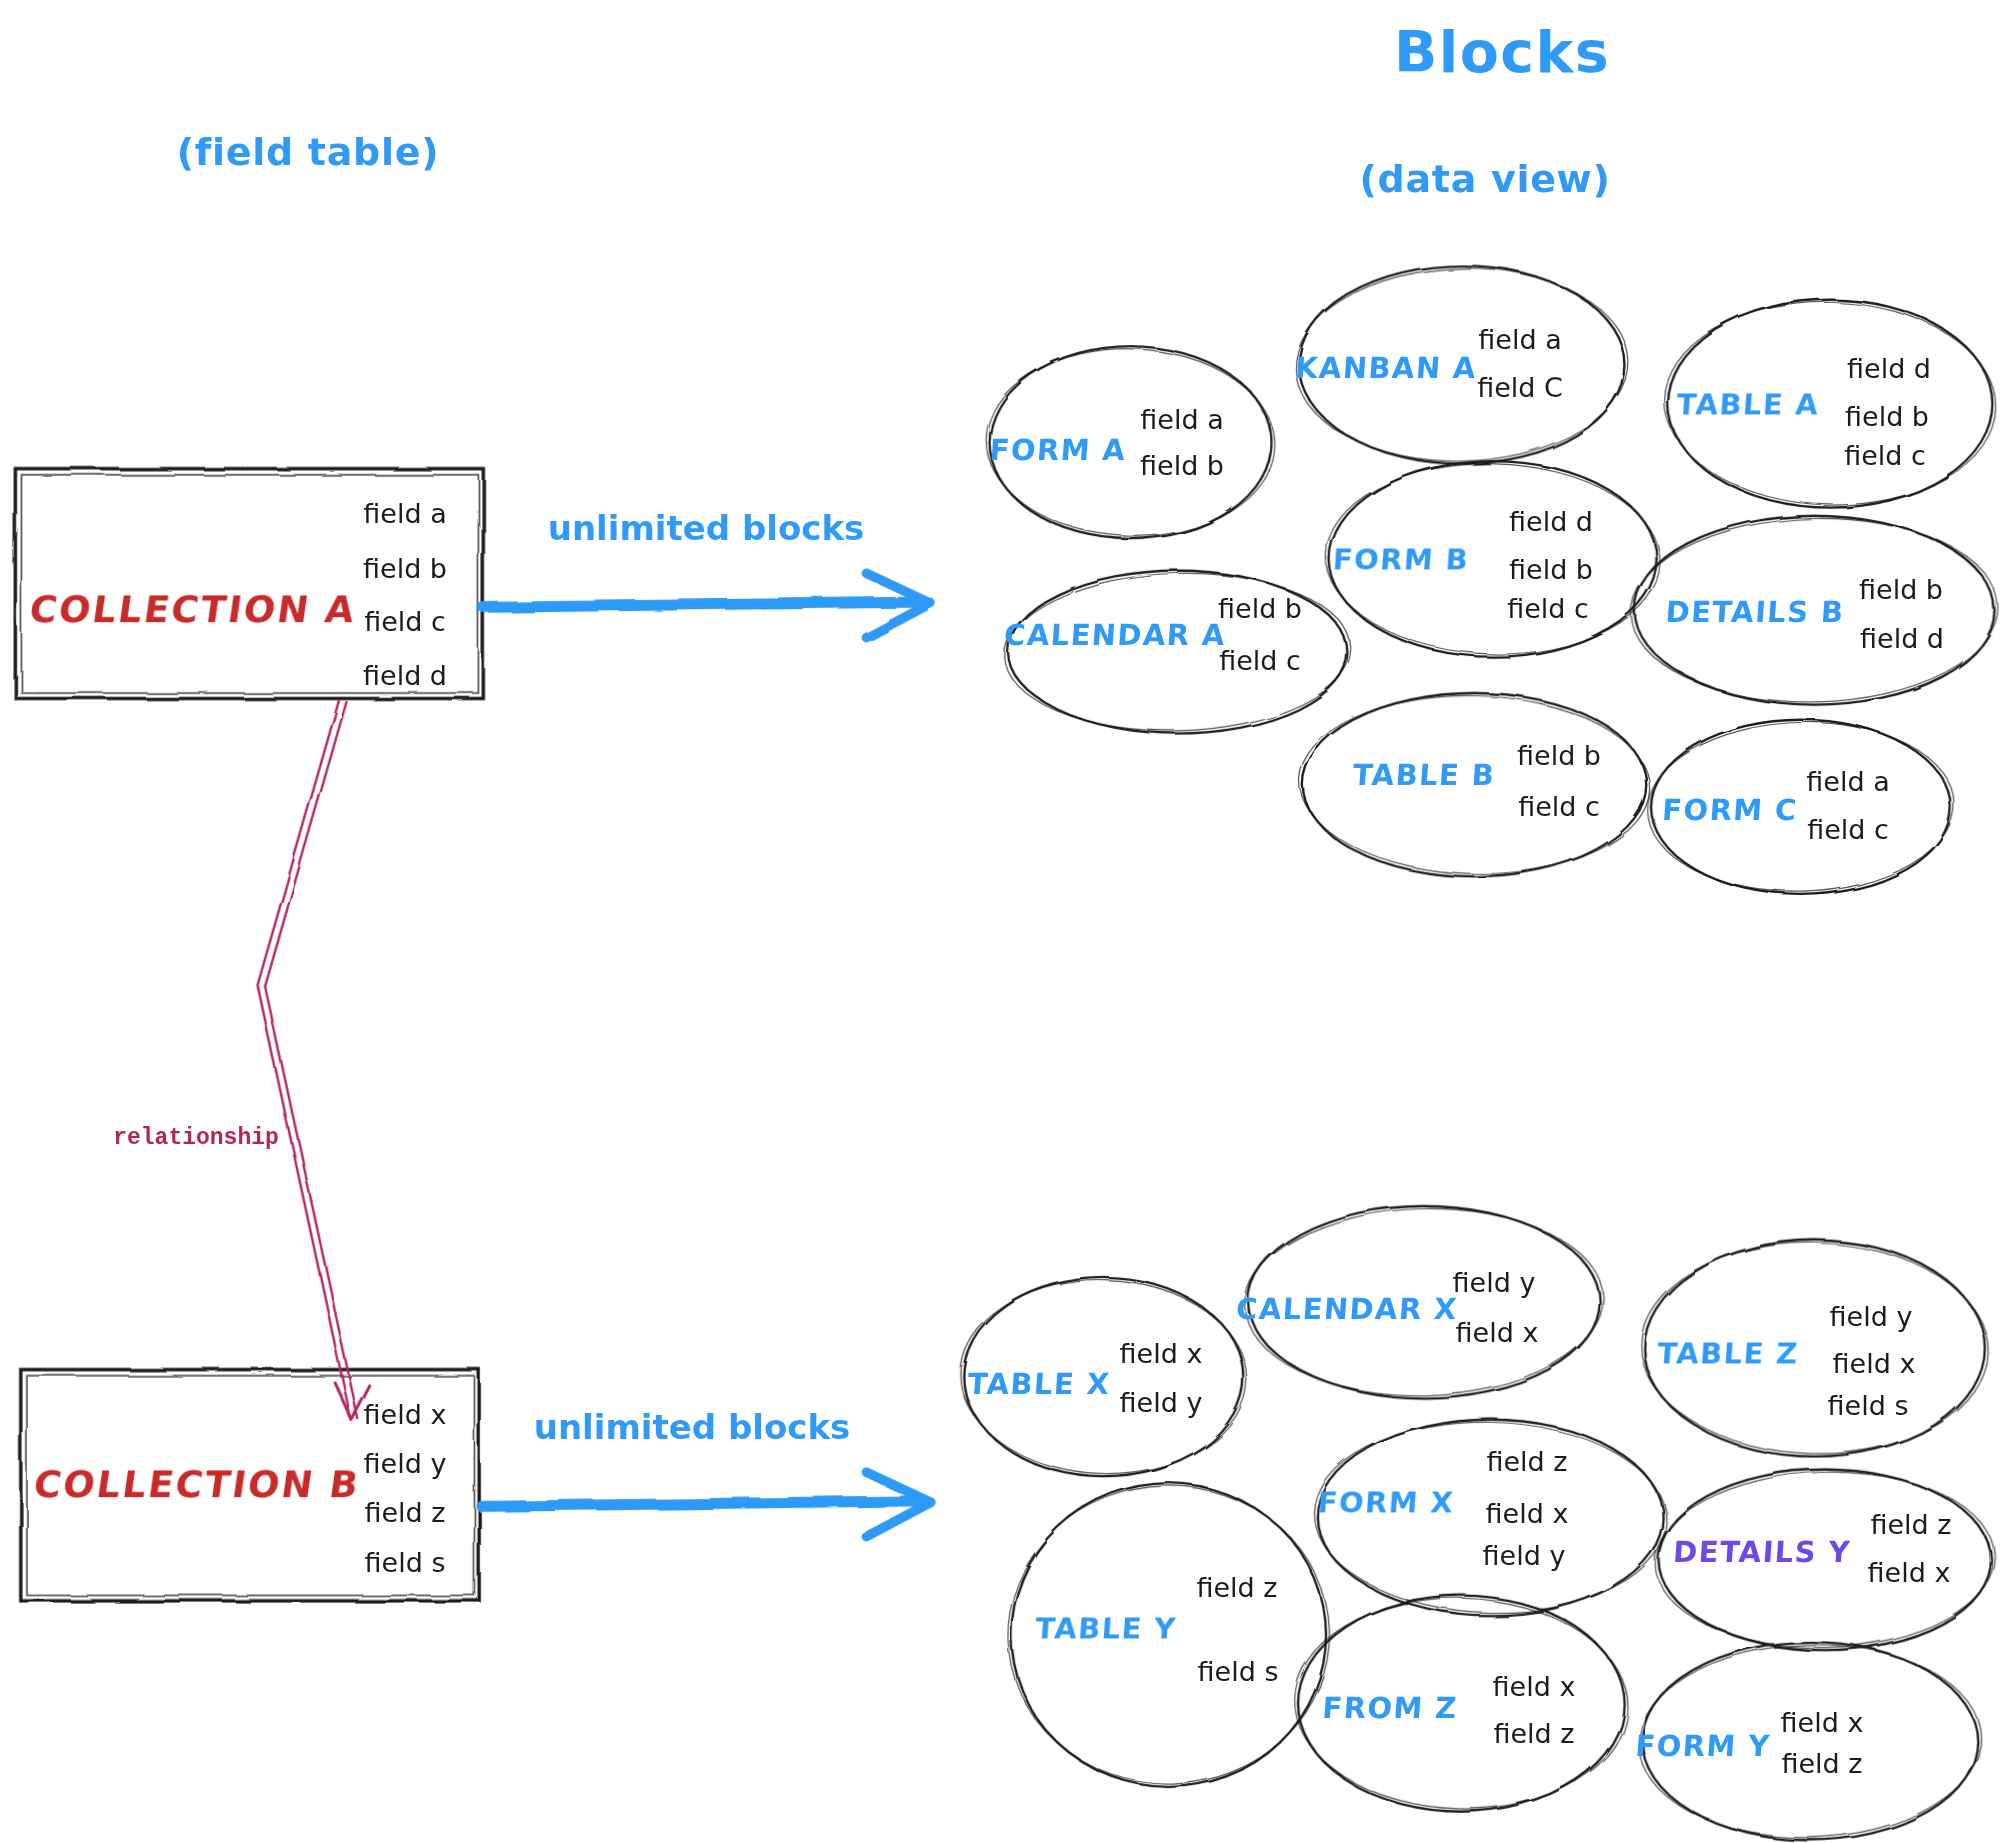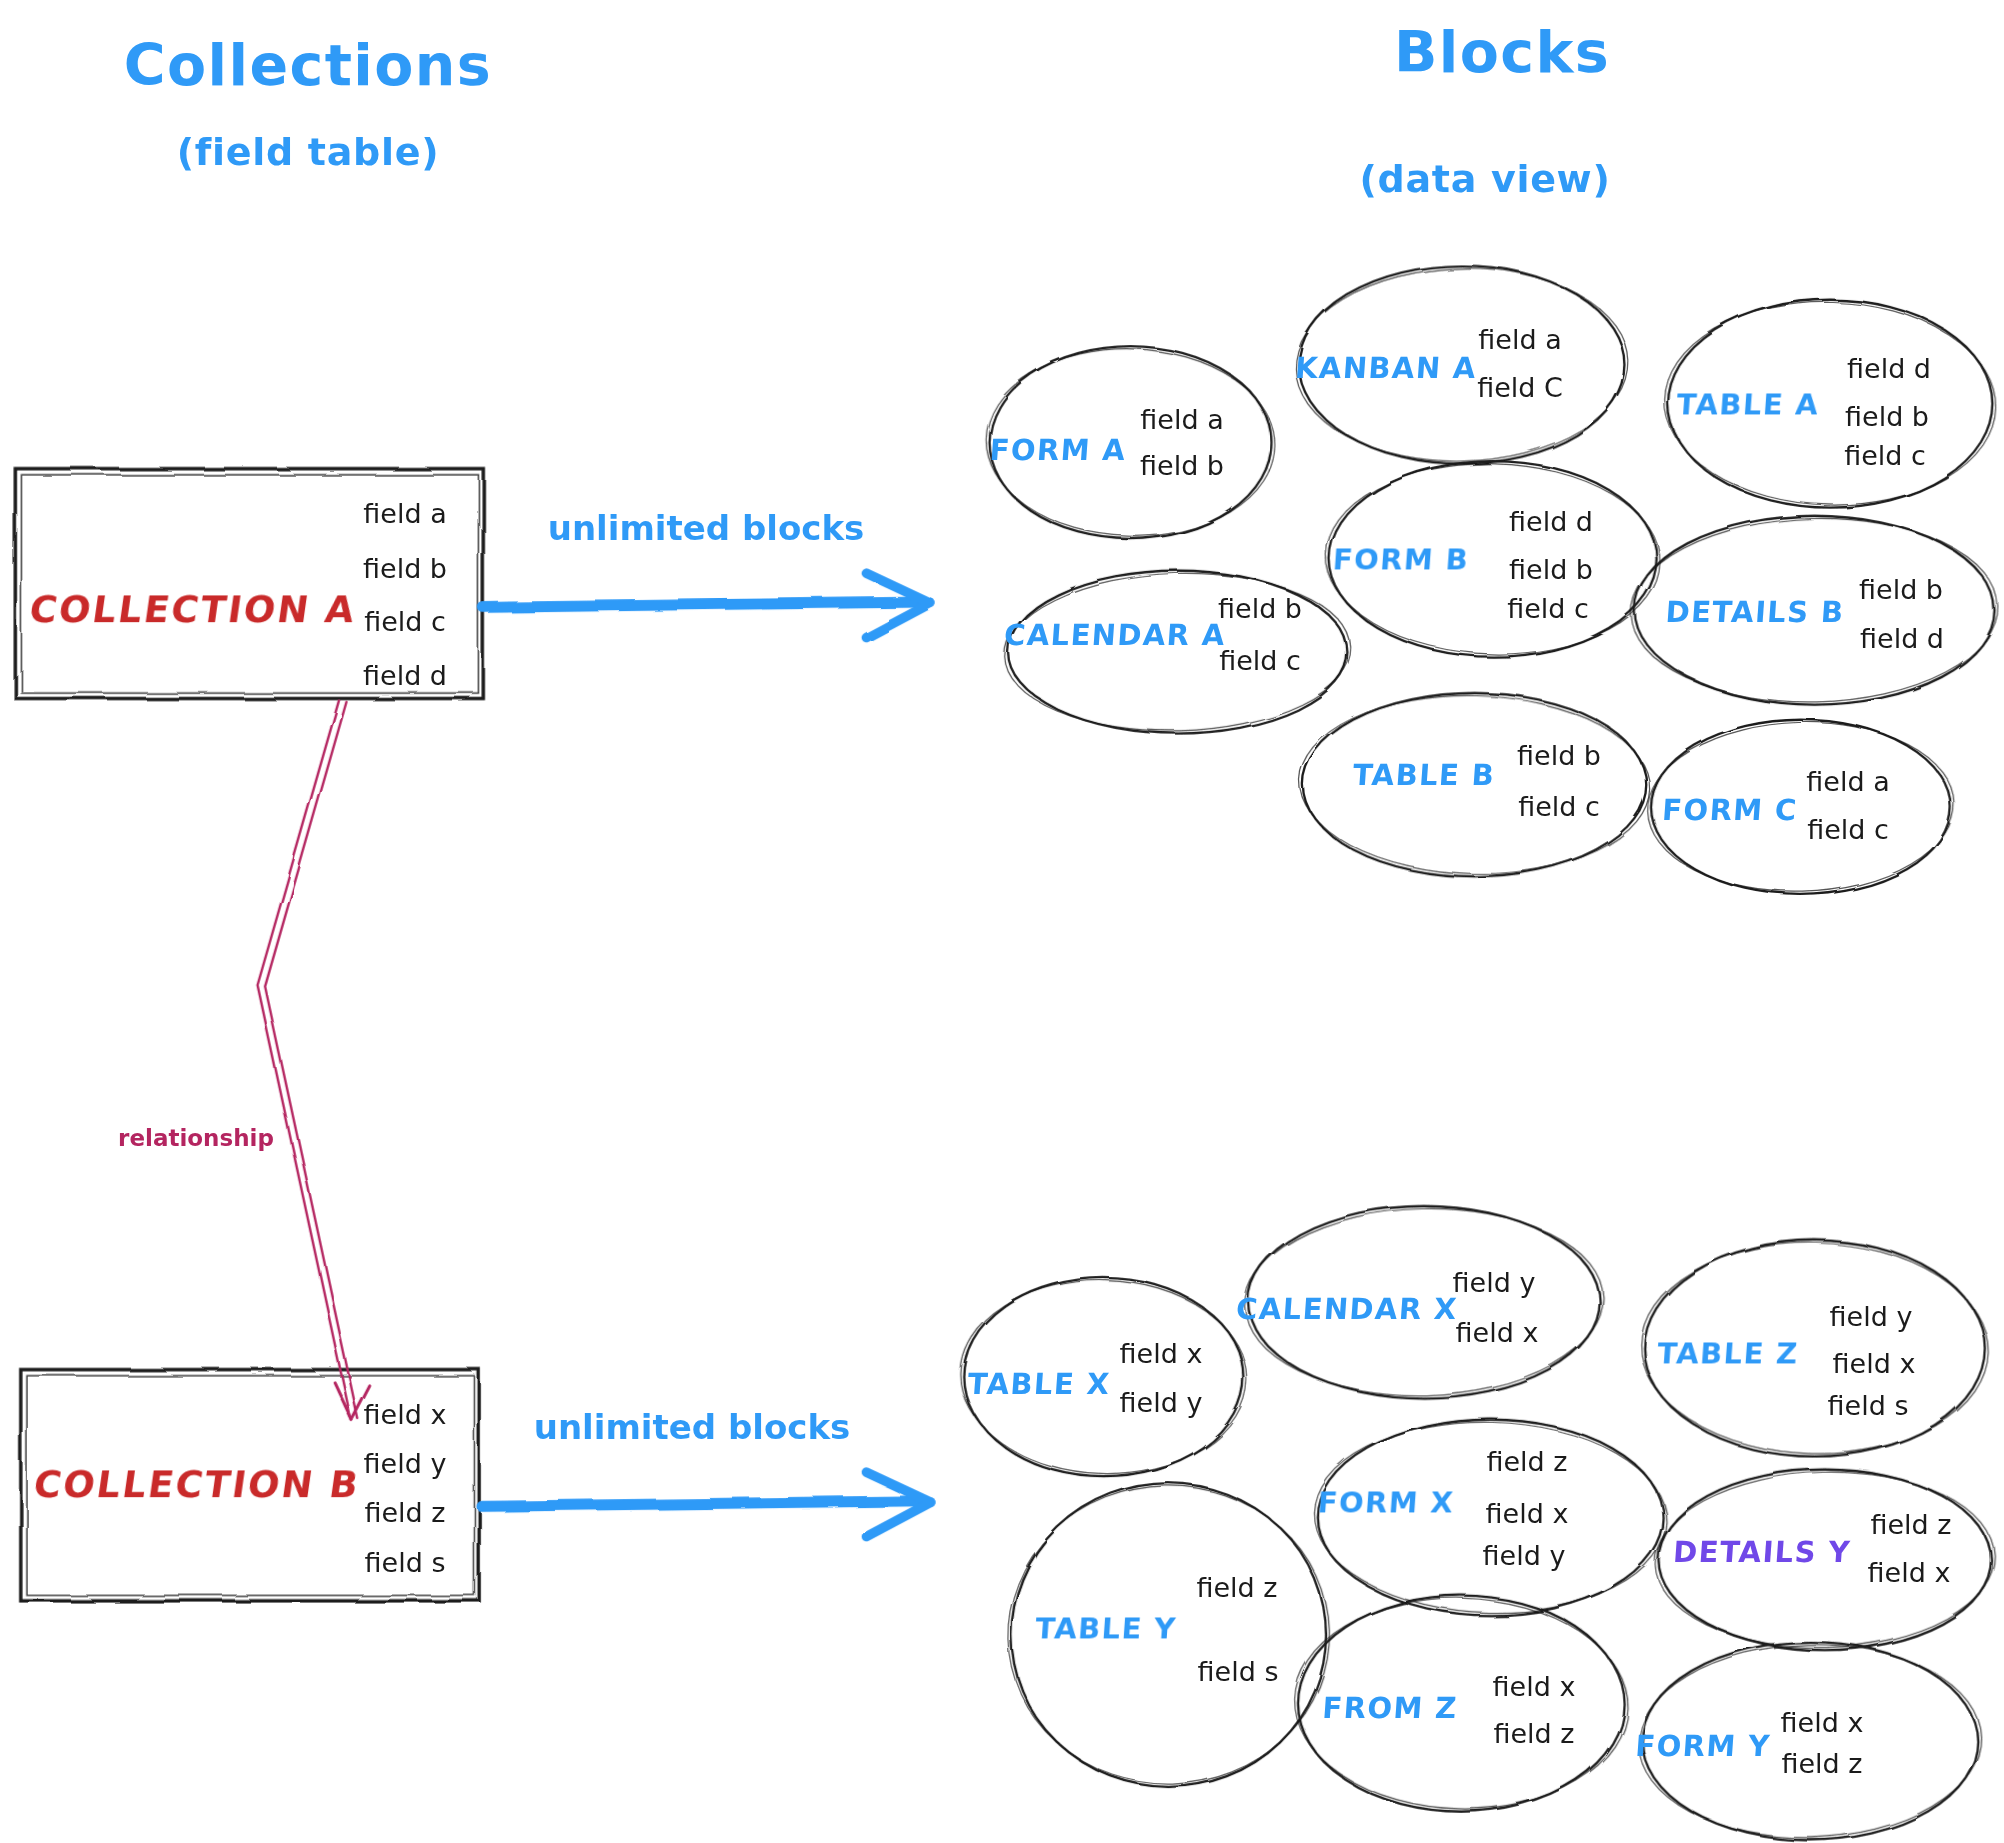--- a/index.html
+++ b/index.html
@@ -131,40 +131,39 @@
         <ellipse class="s-ink e" cx="2135" cy="2490" rx="238" ry="158"></ellipse>
         <ellipse class="s-ink e2" cx="2135" cy="2490" rx="243" ry="154" transform="rotate(1.5 2135 2490)"></ellipse>
       </g>
       <g>
         <ellipse class="s-ink e" cx="2645" cy="2545" rx="245" ry="145"></ellipse>
         <ellipse class="s-ink e2" cx="2645" cy="2545" rx="250" ry="141" transform="rotate(-1.4 2645 2545)"></ellipse>
       </g>
     </g>
   </svg>
 
-  <div class="t title blue" style="left:308px;top:65px;">Collections</div>
   <div class="t subtitle blue" style="left:308px;top:152px;">(field table)</div>
   <div class="t title blue" style="left:1502px;top:52px;">Blocks</div>
   <div class="t subtitle blue" style="left:1485px;top:179px;">(data view)</div>
 
   <div class="t coll-name red" style="left:193px;top:610px;">COLLECTION A</div>
   <div class="t field ink" style="left:405px;top:513px;">field a</div>
   <div class="t field ink" style="left:405px;top:568px;">field b</div>
   <div class="t field ink" style="left:405px;top:621px;">field c</div>
   <div class="t field ink" style="left:405px;top:675px;">field d</div>
 
   <div class="t coll-name red" style="left:197px;top:1485px;">COLLECTION B</div>
   <div class="t field ink" style="left:405px;top:1414px;">field x</div>
   <div class="t field ink" style="left:405px;top:1463px;">field y</div>
   <div class="t field ink" style="left:405px;top:1512px;">field z</div>
   <div class="t field ink" style="left:405px;top:1562px;">field s</div>
 
   <div class="t arrow-label blue" style="left:706px;top:528px;">unlimited blocks</div>
   <div class="t arrow-label blue" style="left:692px;top:1427px;">unlimited blocks</div>
-  <div class="t rel-label crimson" style="left:196px;top:1138px;">relationship</div>
+  <div class="t rel-label crimson" style="left:196px;top:1138px;font-family:Liberation Mono, monospace;">relationship</div>
 
   <div class="t block-label blue" style="left:1058px;top:450px;">FORM A</div>
   <div class="t field ink" style="left:1182px;top:419px;">field a</div>
   <div class="t field ink" style="left:1182px;top:465px;">field b</div>
 
   <div class="t block-label blue" style="left:1386px;top:368px;">KANBAN A</div>
   <div class="t field ink" style="left:1520px;top:339px;">field a</div>
   <div class="t field ink" style="left:1520px;top:387px;">field C</div>
 
   <div class="t block-label blue" style="left:1748px;top:405px;">TABLE A</div>

